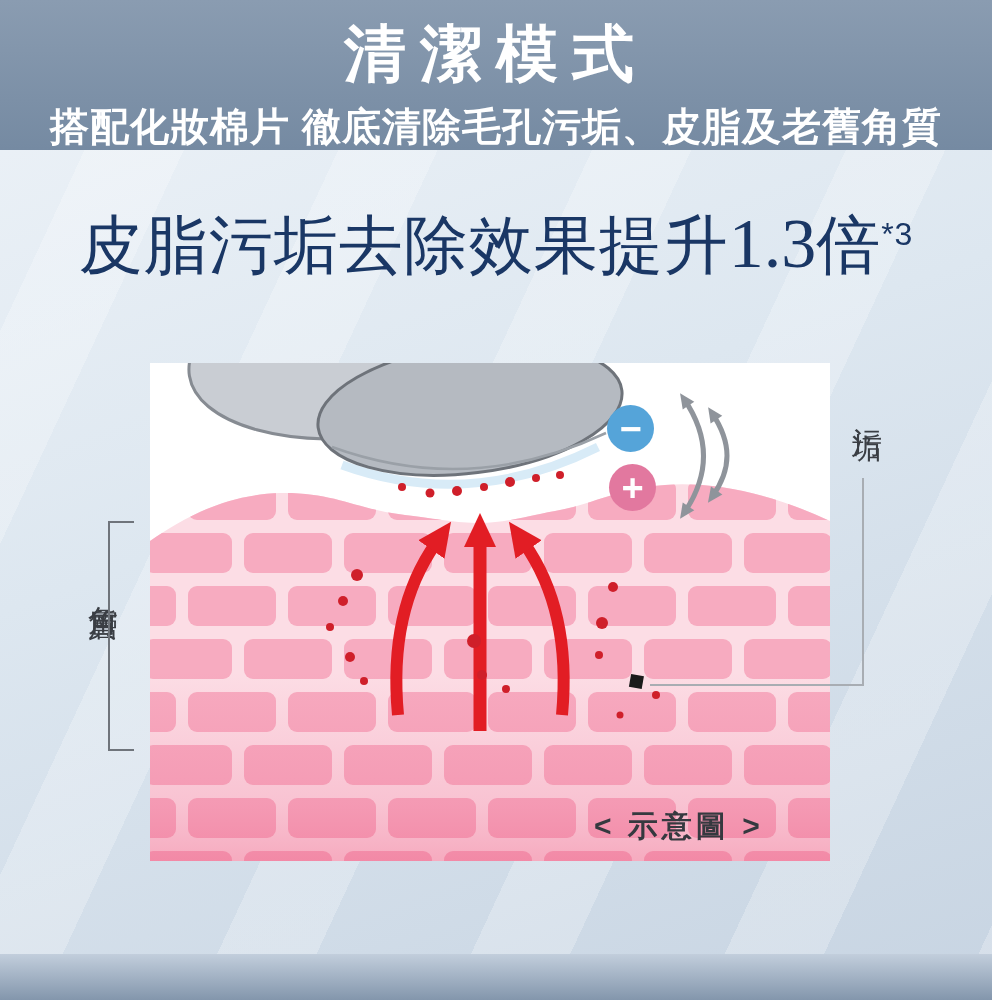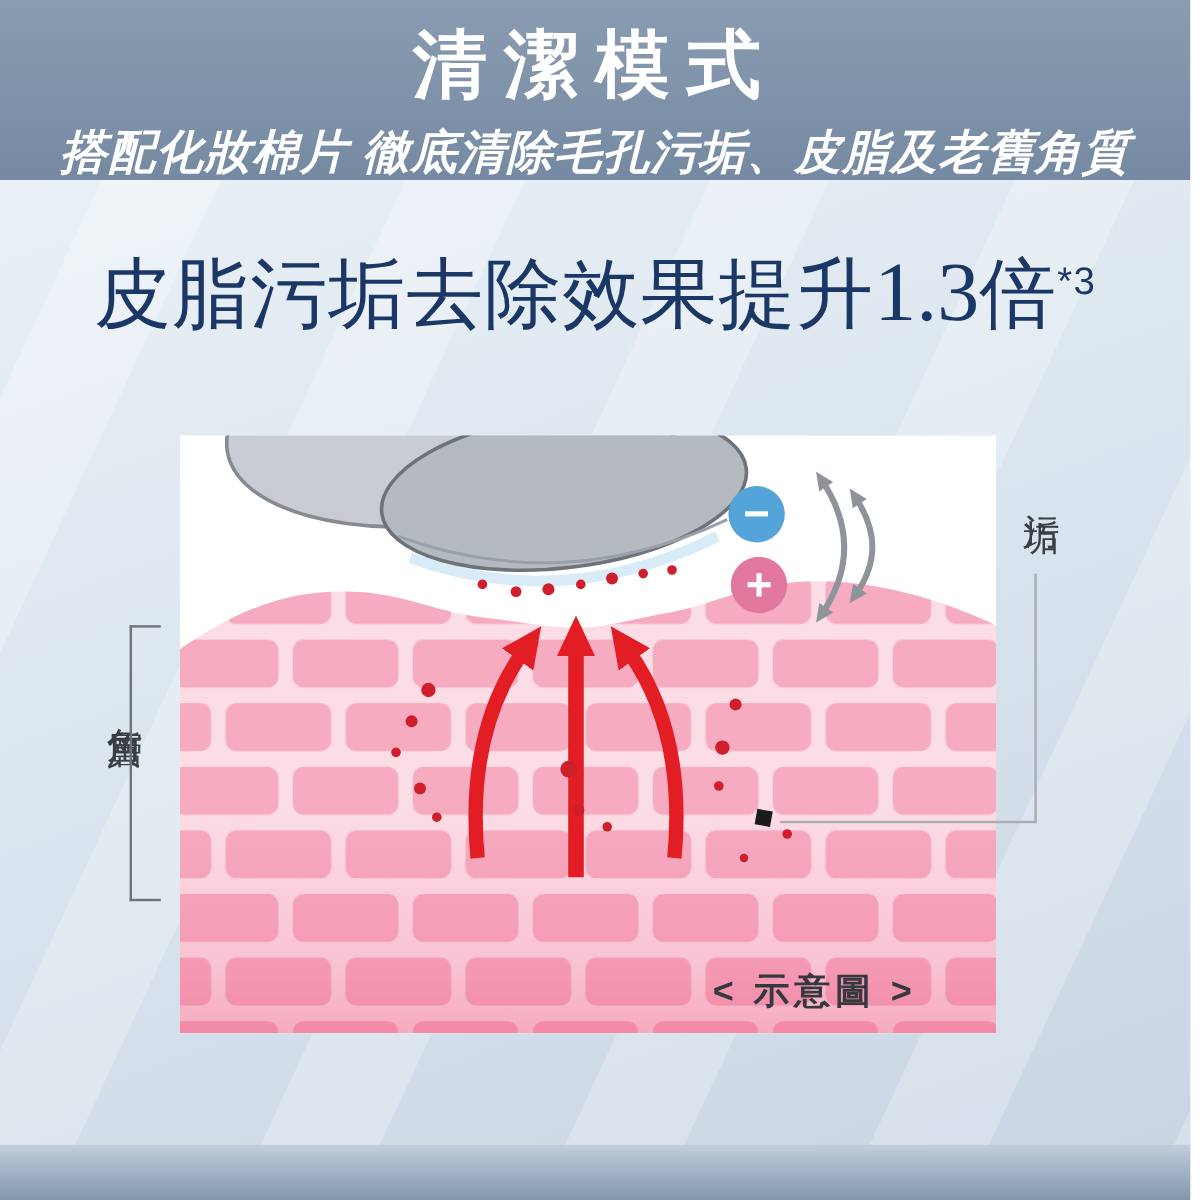--- a/index.html
+++ b/index.html
@@ -13,21 +13,21 @@
     position:absolute; inset:0;
     background:repeating-linear-gradient(115deg, rgba(255,255,255,0) 0 140px, rgba(255,255,255,0.25) 140px 230px);
   }
   
   .band {
     position:absolute; top:0; left:0; right:0; height:150px;
     background:linear-gradient(180deg,#8a9cb1,#758aa2);
     text-align:center; color:#ffffff;
   }
   .band h1 { margin-top:12px; font-size:62px; font-weight:700; letter-spacing:14px; }
-  .band .sub { margin-top:4px; font-size:39px; font-weight:600; letter-spacing:1px; white-space:nowrap;font-style:italic; }
+  .band .sub { margin-top:4px; font-size:39px; font-weight:600; letter-spacing:1px; white-space:nowrap; }
   
   .claim {
     position:absolute; top:202px; left:0; width:100%; text-align:center;
     font-size:64px; font-weight:400; color:#1a3765; letter-spacing:1px; white-space:nowrap;
   }
   .claim .num { font-family:"Liberation Serif", serif; font-size:70px; letter-spacing:0; }
   .claim sup { font-size:32px; vertical-align:super; }
   
   .illustration {
     position:absolute; left:150px; top:363px; width:680px; height:498px;

